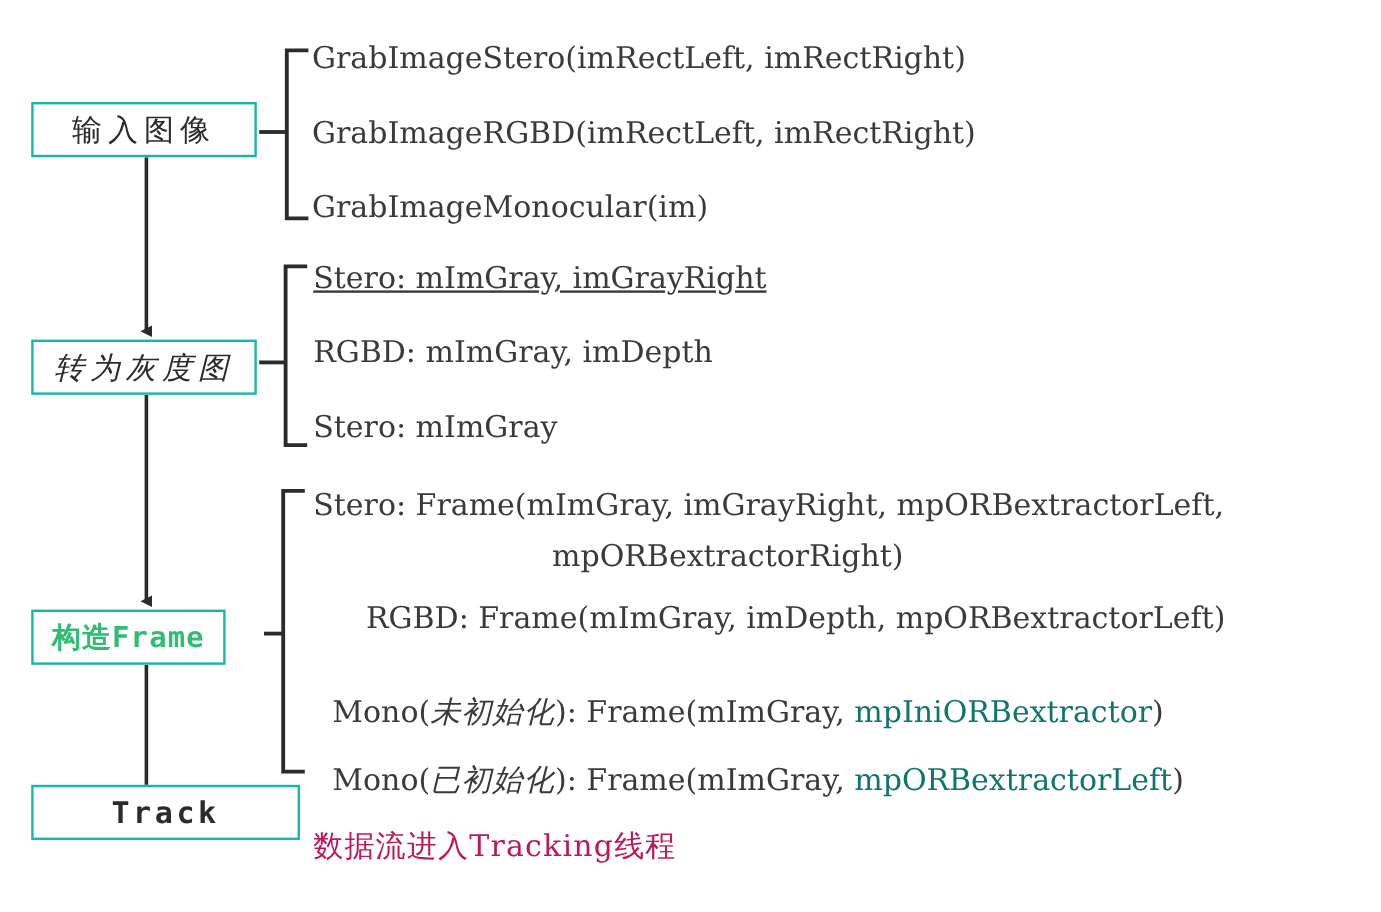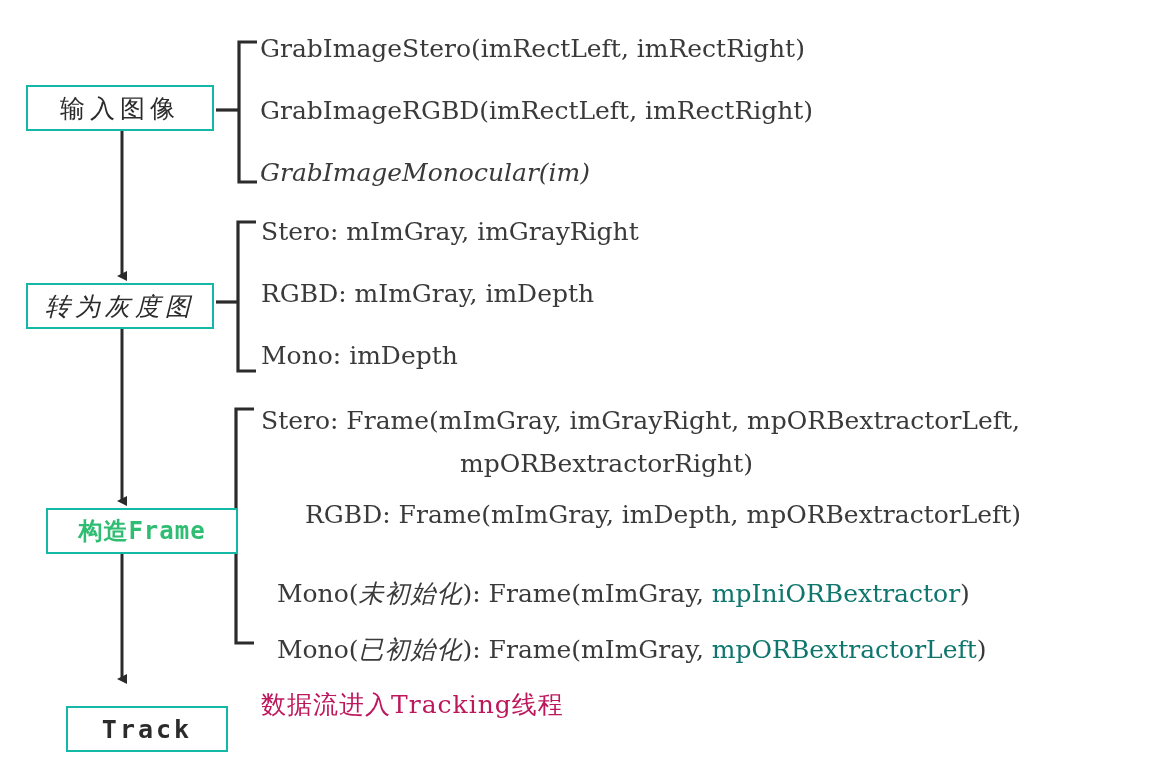--- a/index.html
+++ b/index.html
@@ -31,22 +31,22 @@
     background: #ffffff;
     display: flex;
     align-items: center;
     justify-content: center;
     letter-spacing: 2px;
   }
   .node span { display: block; line-height: 1; }
 
   #node-input      { left: 26px;  top: 85px;  width: 188px; height: 46px; }
   #node-gray       { left: 26px;  top: 283px; width: 188px; height: 46px; }
-  #node-frame      { left: 26px;  top: 508px; width: 192px; height: 46px; margin-left: 20px; }
-  #node-track      { left: 26px;  top: 706px; width: 162px; height: 46px; margin-left: 40px; }
+  #node-frame      { left: 26px;  top: 508px; width: 162px; height: 46px; }
+  #node-track      { left: 26px;  top: 654px; width: 224px; height: 46px; }
 
   .cn-node-label {
     font-family: "DejaVu Serif", serif;
     font-size: 25px;
     letter-spacing: 5px;
   }
   .cn-node-label.italicish { font-style: italic; }
 
   #node-frame .frame-label {
     color: #2ebd72;
@@ -131,25 +131,25 @@
 <div class="node" id="node-frame">
   <span class="frame-label">构造Frame</span>
 </div>
 
 <div class="node" id="node-track">
   <span class="track-label">Track</span>
 </div>
 
 <div class="ann" style="left:260px; top:36px;">GrabImageStero(imRectLeft, imRectRight)</div>
 <div class="ann" style="left:260px; top:98px;">GrabImageRGBD(imRectLeft, imRectRight)</div>
-<div class="ann" style="left:260px; top:160px;font-style:italic;">GrabImageMonocular(im)</div>
+<div class="ann" style="left:260px; top:160px;">GrabImageMonocular(im)</div>
 
-<div class="ann" style="left:261px; top:219px;">Stero: mImGray, imGrayRight</div>
+<div class="ann" style="left:261px; top:219px;text-decoration:underline;">Stero: mImGray, imGrayRight</div>
 <div class="ann" style="left:261px; top:281px;">RGBD: mImGray, imDepth</div>
-<div class="ann" style="left:261px; top:343px;">Mono: imDepth</div>
+<div class="ann" style="left:261px; top:343px;">Stero: mImGray</div>
 
 <div class="ann" style="left:261px; top:408px;">Stero: Frame(mImGray, imGrayRight, mpORBextractorLeft,</div>
 <div class="ann" style="left:460px; top:451px;">mpORBextractorRight)</div>
 <div class="ann" style="left:261px; top:502px;margin-left:44px;">RGBD: Frame(mImGray, imDepth, mpORBextractorLeft)</div>
 
 <div class="ann" style="left:261px; top:556px;">
   <span>Mono(</span><span class="cn-it">未初始化</span><span>): Frame(mImGray, </span><span class="hl">mpIniORBextractor</span><span>)</span>
 </div>
 
 <div class="ann" style="left:261px; top:612px;">

